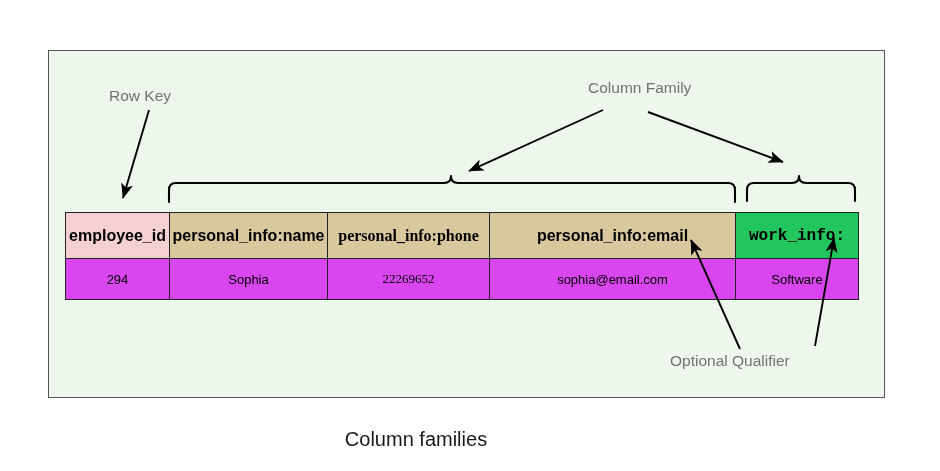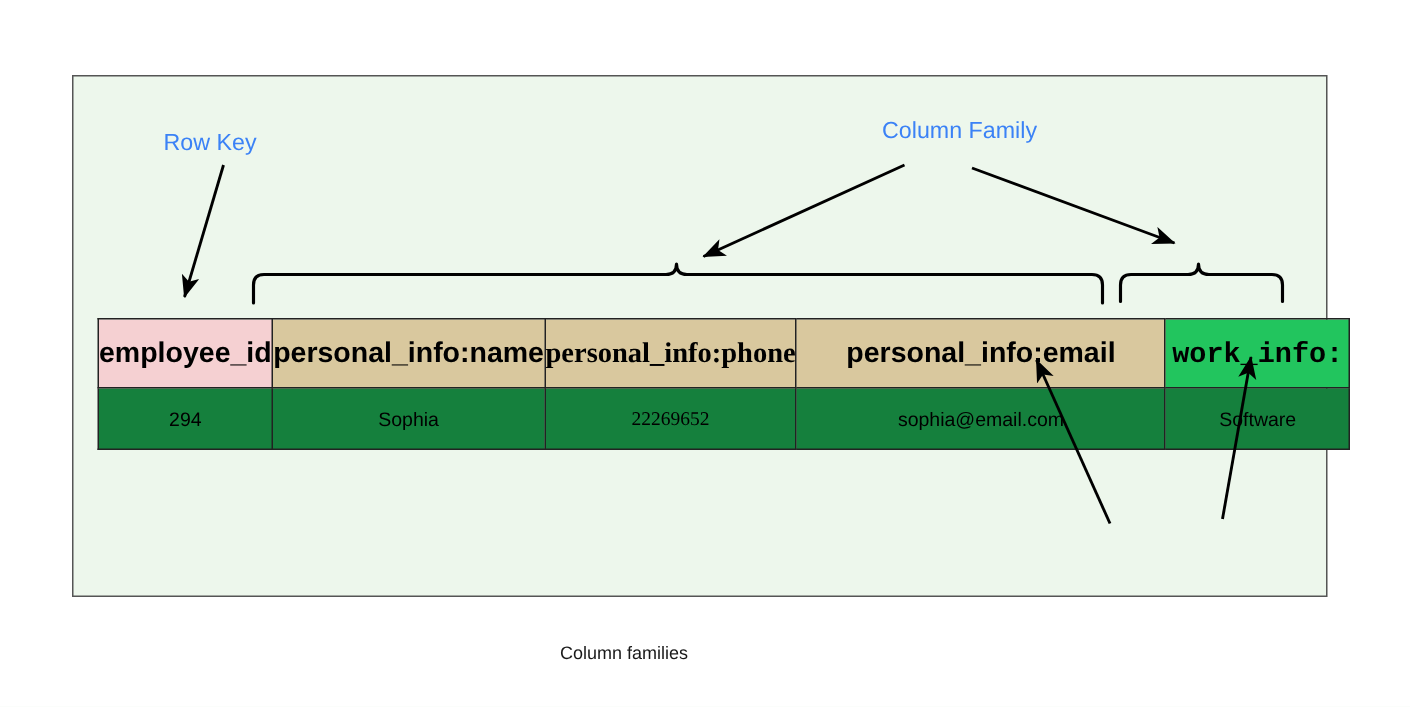--- a/index.html
+++ b/index.html
@@ -36,21 +36,21 @@
     position: absolute;
     left: 0; top: 0;
     width: 940px;
     height: 471px;
     pointer-events: none;
   }
   
   .label {
     position: absolute;
     font-size: 15.5px;
-    color: #3b82f6;
+    color: #737373;
     white-space: nowrap;
     line-height: 1;
   }
   #label-row-key   { left: 109px; top: 88px; }
   #label-col-fam   { left: 563px; top: 80px; margin-left: 25px; }
   #label-opt-qual  { left: 670px; top: 353px; }
   
   .table {
     position: absolute;
     left: 65px;
@@ -60,42 +60,42 @@
   }
   .table td {
     border: 1px solid #222222;
     padding: 0;
     text-align: center;
     vertical-align: middle;
     color: #000000;
   }
   .table tr.head td {
     height: 45px;
-    font-size: 19px;
+    font-size: 16px;
     font-weight: bold;
   }
   .table tr.body td {
     height: 40px;
     font-size: 13px;
     font-weight: normal;
-    background: #15803d;
+    background: #d946ef;
   }
   .c-rowkey   { width: 103px; }
   .c-name     { width: 157px; }
   .c-phone    { width: 161px; font-family: Liberation Serif, serif; }
   .c-email    { width: 245px; }
   .c-work     { width: 122px; }
   
   .caption {
     position: absolute;
     left: 0;
     top: 428px;
     width: 832px;
     text-align: center;
-    font-size: 12px;
+    font-size: 20px;
     color: #1a1a1a;
   }
 </style>
 </head>
 <body>
 
 <div id="stage">
 
   <div class="panel"></div>
 
@@ -113,20 +113,21 @@
       <td class="c-name">Sophia</td>
       <td class="c-phone">22269652</td>
       <td class="c-email">sophia@email.com</td>
       <td class="c-work">Software</td>
     </tr>
   </tbody>
     </table>
 
   <div class="label" id="label-row-key">Row Key</div>
   <div class="label" id="label-col-fam">Column Family</div>
+  <div class="label" id="label-opt-qual">Optional Qualifier</div>
 
   <svg class="overlay" viewBox="0 0 940 471">
     <defs>
       <marker id="ah" markerWidth="9" markerHeight="9" refX="7.6" refY="3.2" orient="auto" markerUnits="strokeWidth">
         <path d="M0,0 L8,3.2 L0,6.4 L2,3.2 z" fill="#000000"></path>
       </marker>
     </defs>
 
     <path d="M149,110 L123,198" stroke="#000000" stroke-width="1.9" fill="none" marker-end="url(#ah)"></path>
 

